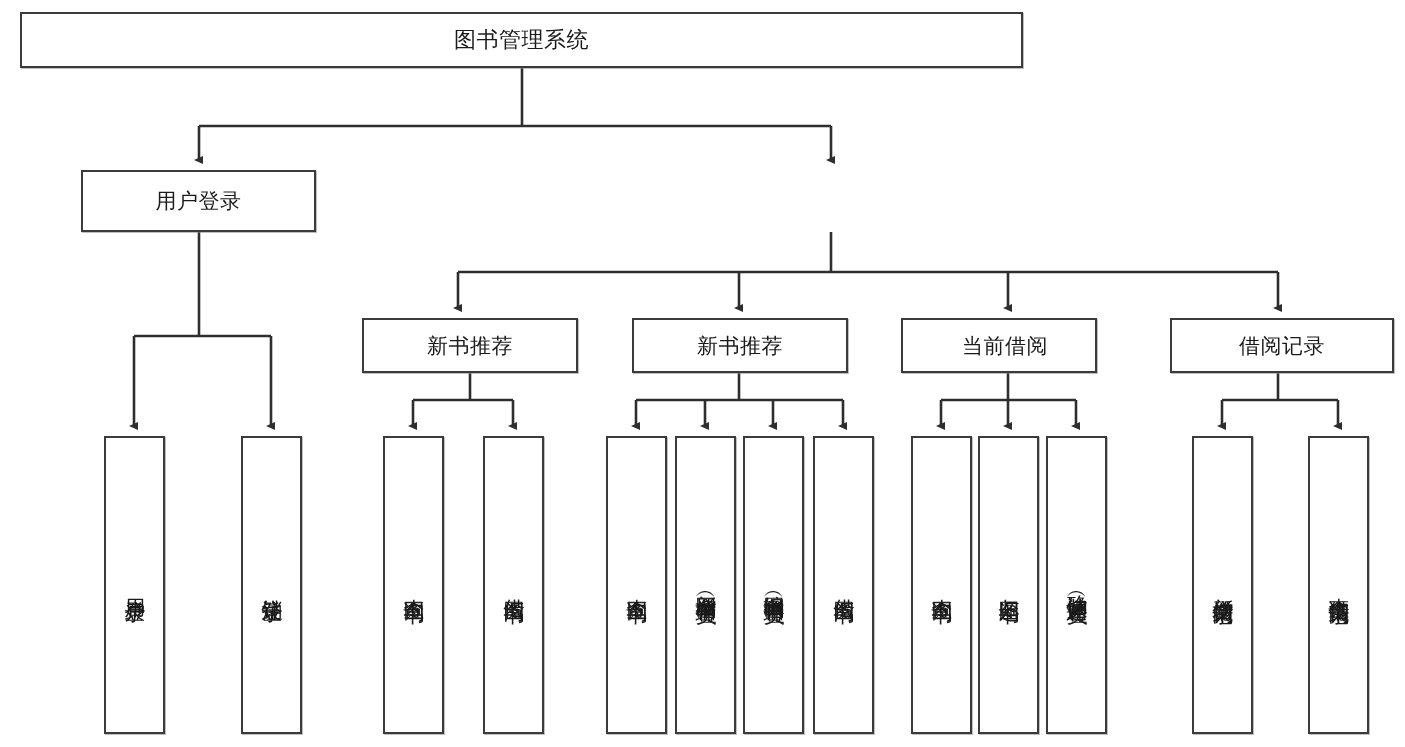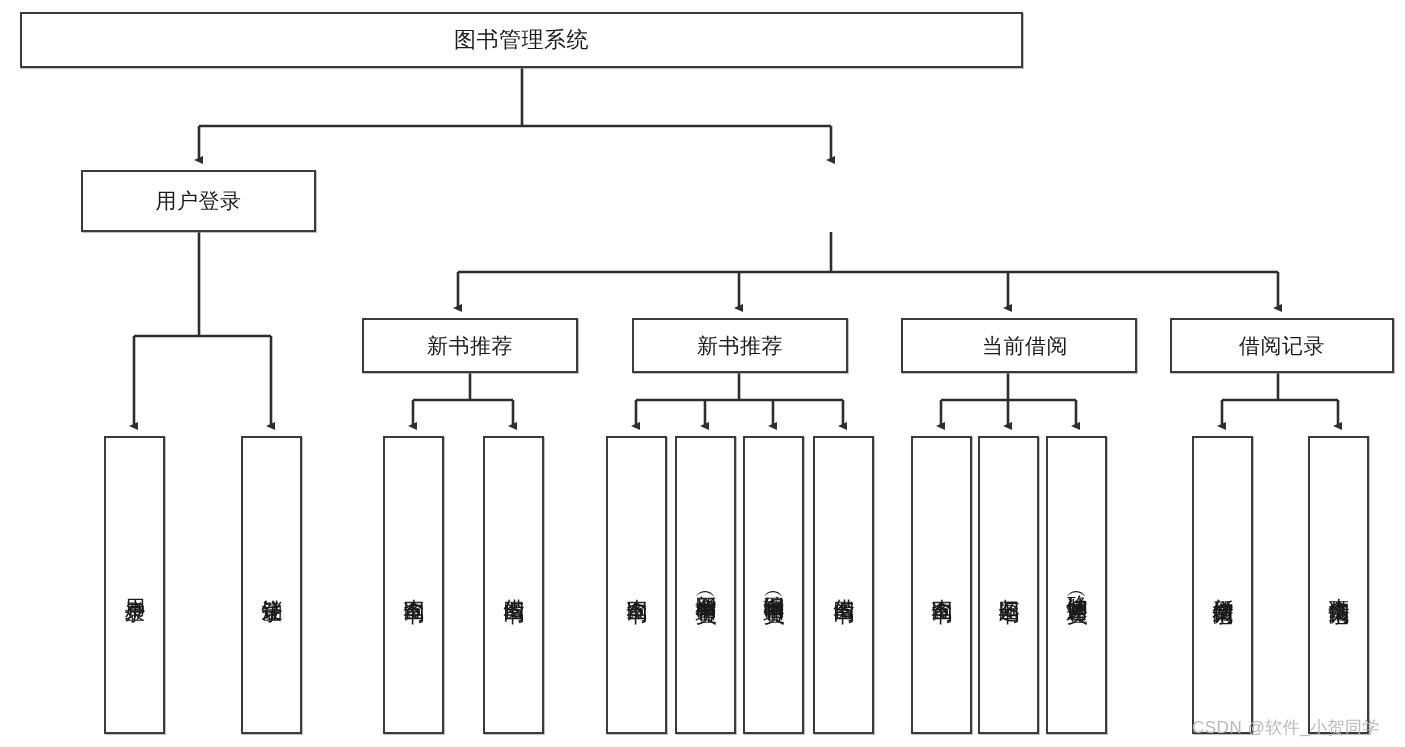--- a/index.html
+++ b/index.html
@@ -131,21 +131,21 @@
   <div class="node horiz" style="left:81px; top:170px; width:235px; height:62px;">
     <span class="node-label">用户登录</span>
   </div>
 
   <div class="node horiz" style="left:362px; top:318px; width:216px; height:55px;">
     <span class="node-label">新书推荐</span>
   </div>
   <div class="node horiz" style="left:632px; top:318px; width:216px; height:55px;">
     <span class="node-label">新书推荐</span>
   </div>
-  <div class="node horiz" style="left:901px; top:318px; width:236px; height:55px;padding-left:12px;">
+  <div class="node horiz" style="left:901px; top:318px; width:196px; height:55px;padding-left:12px;">
     <span class="node-label">当前借阅</span>
   </div>
   <div class="node horiz" style="left:1170px; top:318px; width:224px; height:55px;">
     <span class="node-label">借阅记录</span>
   </div>
 
   <div class="node vert" style="left:104px; top:436px; width:61px; height:298px;">
     <span class="node-label">用户登录</span>
   </div>
   <div class="node vert" style="left:241px; top:436px; width:61px; height:298px;">
@@ -182,15 +182,14 @@
     <span class="node-label">确认归还（管理员）</span>
   </div>
 
   <div class="node vert" style="left:1192px; top:436px; width:61px; height:298px;">
     <span class="node-label">新增借阅记录</span>
   </div>
   <div class="node vert" style="left:1308px; top:436px; width:61px; height:298px;">
     <span class="node-label">查询借阅记录</span>
   </div>
 
-  <div class="watermark" style="left:1192px; top:716px;">CSDN @软件_小贺同学</div>
 
 </div>
 
 </body></html>

